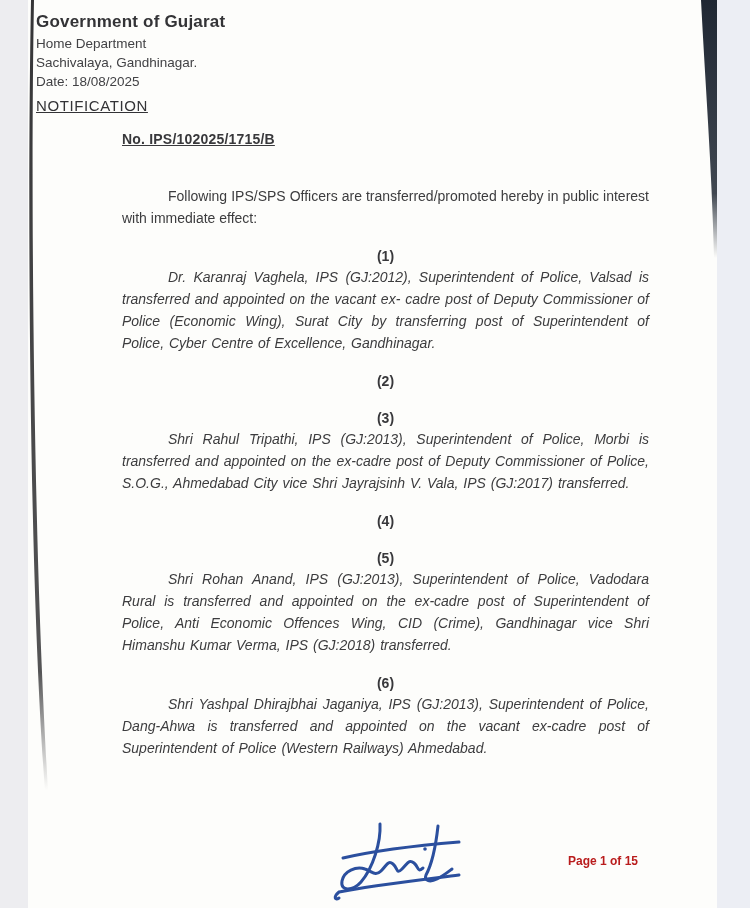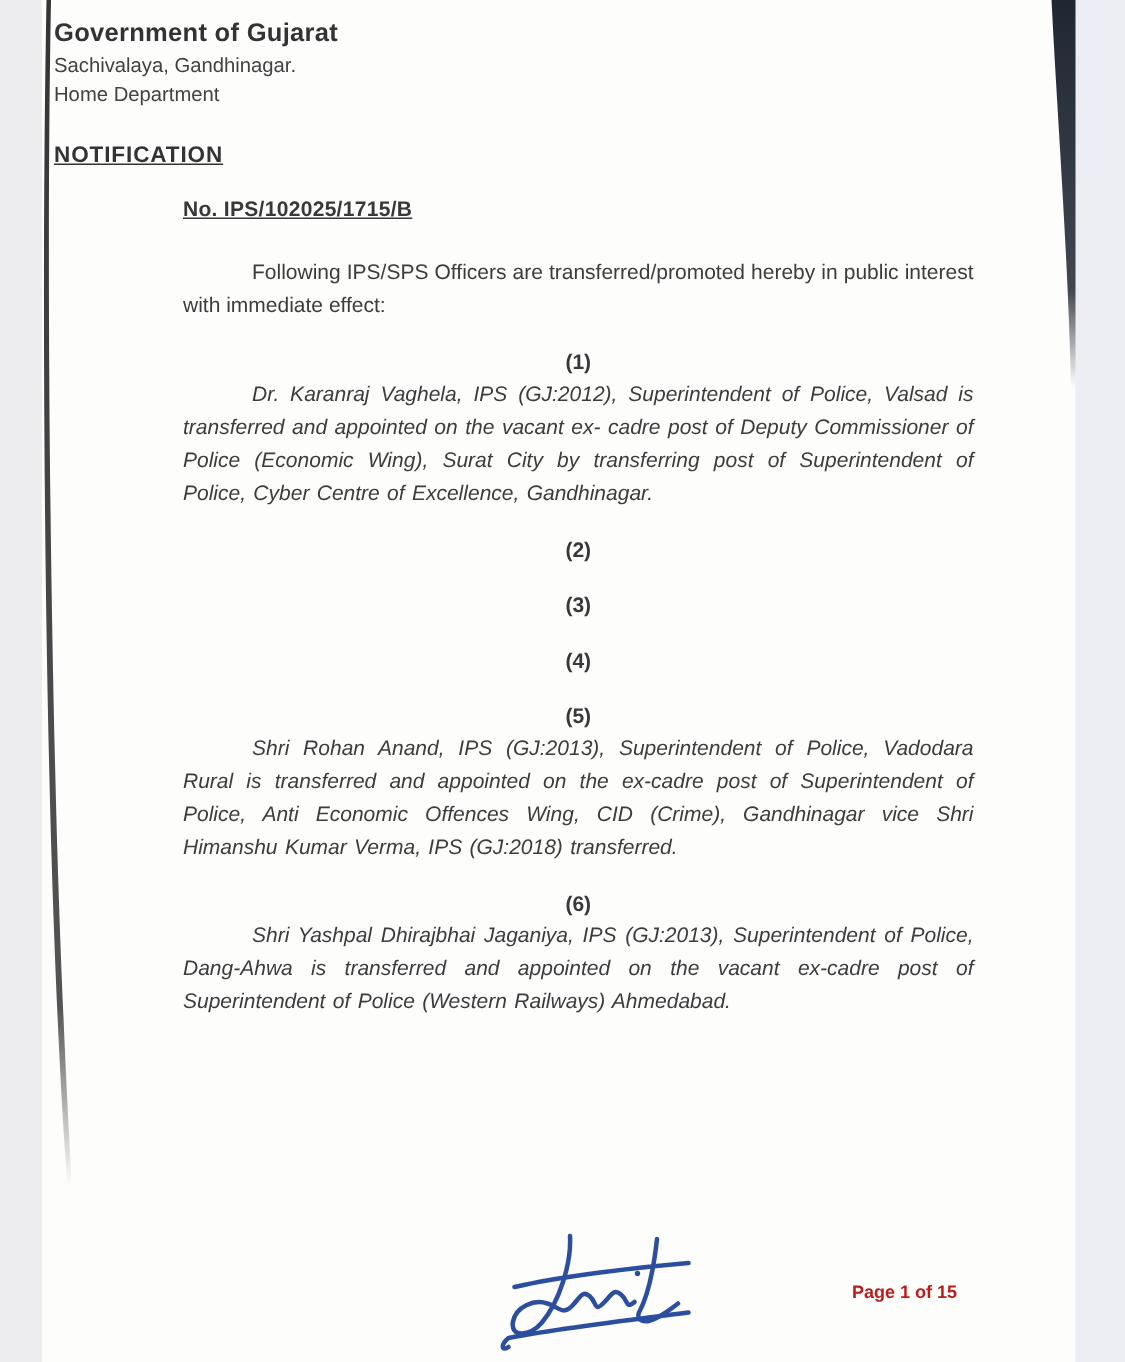--- a/index.html
+++ b/index.html
@@ -26,33 +26,33 @@
     position: absolute; left: 28px; right: 33px; top: 0; bottom: 0;
     background: #fdfdfb; z-index: 1;
   }
   .doc-header {
     position: absolute; left: 36px; right: 40px; top: 12px;
     text-align: left; z-index: 4;
   }
   .org-name { font-size: 17px; font-weight: bold; color: #333336; letter-spacing: .2px; }
   .hdr-line { font-size: 13.5px; margin-top: 4px; color: #424245; }
   .notif-title {
-    display: inline-block; margin-top: 25px;
-    font-size: 15px; font-weight: bold; color: #333336;
+    display: inline-block; margin-top: 8px;
+    font-size: 15px; font-weight: normal; color: #333336;
     text-decoration: underline; letter-spacing: .6px;
   }
   .content {
     position: absolute; left: 122px; width: 527px; top: 131px; z-index: 4;
   }
   .ref-no {
     font-size: 14px; font-weight: bold; color: #38383b;
     text-decoration: underline; letter-spacing: .2px;
   }
   .intro {
-    margin-top: 23px;
+    margin-top: 38px;
     font-size: 14px; line-height: 22px; text-align: justify;
     text-indent: 46px; color: #3c3c3e;
   }
   .item-num {
     margin-top: 17px; text-align: center;
     font-size: 14px; font-weight: bold; color: #38383b;
     line-height: 20px;
   }
   .item-text {
     font-size: 14px; line-height: 22px; text-align: justify;
@@ -88,41 +88,43 @@
     </linearGradient>
   </defs>
 
   <path d="M34,0 C31,160 33,380 38,560 C41,660 45,740 48,790 L45,790 C41,740 37,660 34,560 C29,380 28,160 31,0 Z" fill="url(#lineFade)"></path>
 
   <path d="M701,0 L728,0 C723,80 720,170 718,258 L714,258 C712,170 705,80 701,0 Z" fill="url(#wedgeFade)"></path>
 </svg>
 
 <div class="doc-header">
   <div class="org-name">Government of Gujarat</div>
+  <div class="hdr-line">Home Department</div>
   <div class="hdr-line">Sachivalaya, Gandhinagar.</div>
-  <div class="hdr-line">Home Department</div>
+  <div class="hdr-line">Date: 18/08/2025</div>
   <div>
     <span class="notif-title">NOTIFICATION</span>
   </div>
 </div>
 
 <div class="content">
   <div class="ref-no">No. IPS/102025/1715/B</div>
 
   <p class="intro">Following IPS/SPS Officers are transferred/promoted hereby in public interest with immediate effect:</p>
 
   <div>
     <div class="item-num">(1)</div>
     <p class="item-text">Dr. Karanraj Vaghela, IPS (GJ:2012), Superintendent of Police, Valsad is transferred and appointed on the vacant ex- cadre post of Deputy Commissioner of Police (Economic Wing), Surat City by transferring post of Superintendent of Police, Cyber Centre of Excellence, Gandhinagar.</p>
   </div>
   <div>
     <div class="item-num">(2)</div>
   </div>
   <div>
     <div class="item-num">(3)</div>
+    <p class="item-text">Shri Rahul Tripathi, IPS (GJ:2013), Superintendent of Police, Morbi is transferred and appointed on the ex-cadre post of Deputy Commissioner of Police, S.O.G., Ahmedabad City vice Shri Jayrajsinh V. Vala, IPS (GJ:2017) transferred.</p>
   </div>
   <div>
     <div class="item-num">(4)</div>
   </div>
   <div>
     <div class="item-num">(5)</div>
     <p class="item-text">Shri Rohan Anand, IPS (GJ:2013), Superintendent of Police, Vadodara Rural is transferred and appointed on the ex-cadre post of Superintendent of Police, Anti Economic Offences Wing, CID (Crime), Gandhinagar vice Shri Himanshu Kumar Verma, IPS (GJ:2018) transferred.</p>
   </div>
   <div>
     <div class="item-num">(6)</div>

